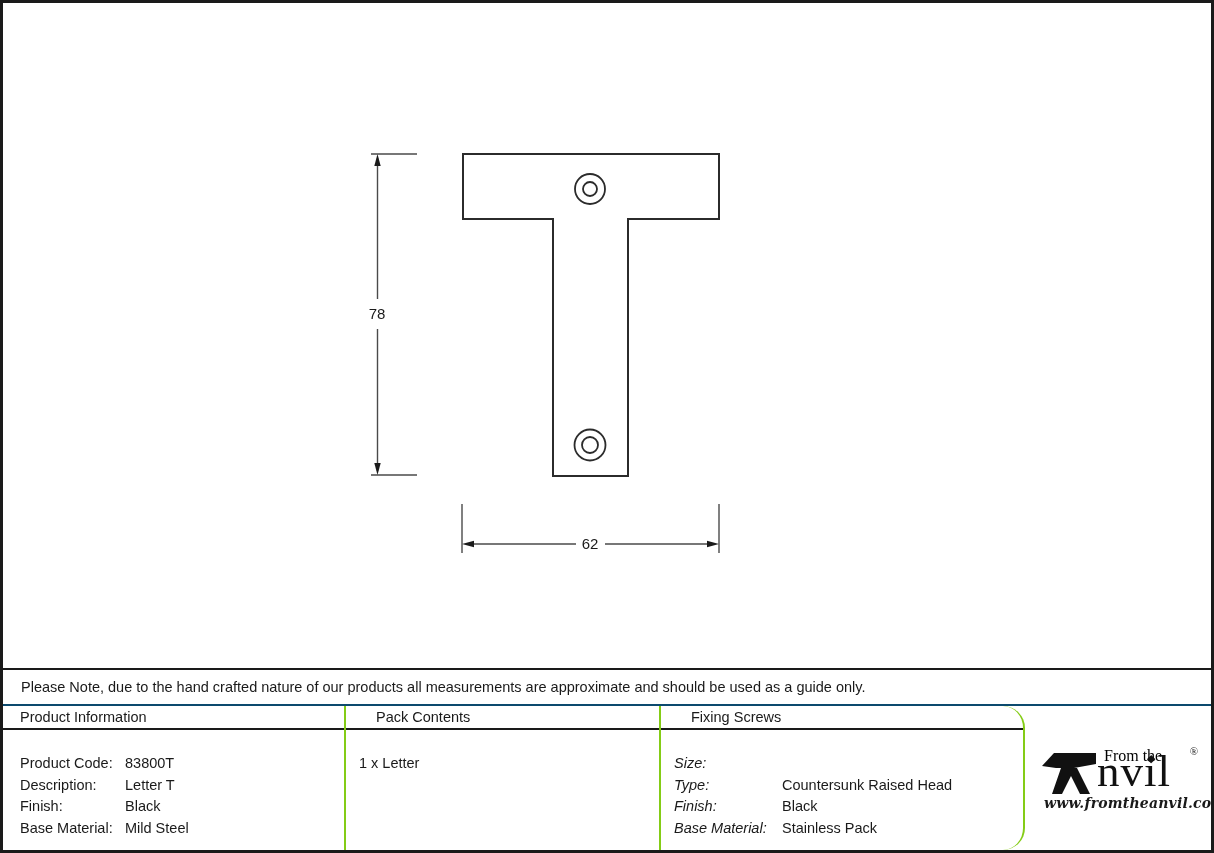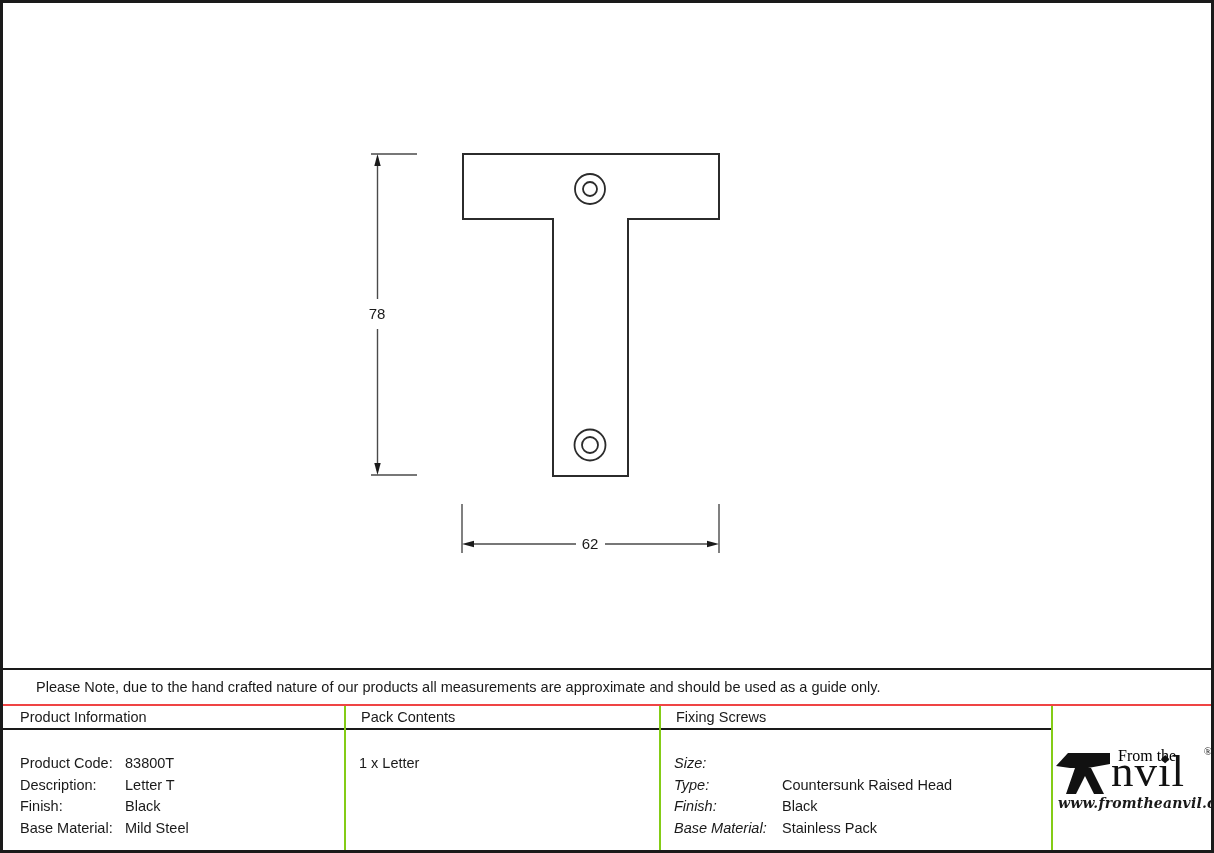--- a/index.html
+++ b/index.html
@@ -17,49 +17,49 @@
     pointer-events:none;
     z-index:5;
   }
   
   .drawing-svg { position:absolute; left:0; top:0; }
 
   
   .note-strip {
     position:absolute; left:0; right:0; top:668px; height:38px;
     border-top:2px solid #1a1a1a;
-    border-bottom:2px solid #ef4444;
+    border-bottom:2px solid #0c4a6e;
     box-sizing:border-box;
     display:flex; align-items:center;
-    padding-left:36px;
+    padding-left:21px;
     font-size:14.5px;
     background:#ffffff;
   }
 
   
   .spec-table {
     position:absolute; left:3px; right:3px; top:706px; bottom:3px;
     display:flex;
     background:#ffffff;
   }
   .col { box-sizing:border-box; }
   .col-border { border-right:2px solid #84cc16; }
   .col-product   { width:343px; }
   .col-pack      { width:315px; }
-  .col-screws    { width:392px; }
+  .col-screws    { width:364px;border-radius:22px; }
   .col-logo      { flex:1; display:flex; align-items:center; justify-content:center; }
   .cell-header {
     height:24px; box-sizing:border-box;
     border-bottom:2px solid #1a1a1a;
     line-height:22px;
     font-size:14.5px;
   }
   .col-product .cell-header { padding-left:17px; }
   .col-pack .cell-header,
-  .col-screws .cell-header { padding-left:15px; }
+  .col-screws .cell-header { padding-left:30px; }
   .cell-body { padding-top:23px; font-size:14.5px; line-height:21.5px; }
   .col-product .cell-body { padding-left:17px; }
   .col-pack .cell-body,
   .col-screws .cell-body { padding-left:13px; }
   .kv { display:flex; }
   .col-product .kv .k { width:105px; flex:none; }
   .col-screws .kv .k { width:108px; flex:none;font-style:italic; }
 
   
   .logo { position:relative; width:152px; height:68px; margin-top:4px; }

